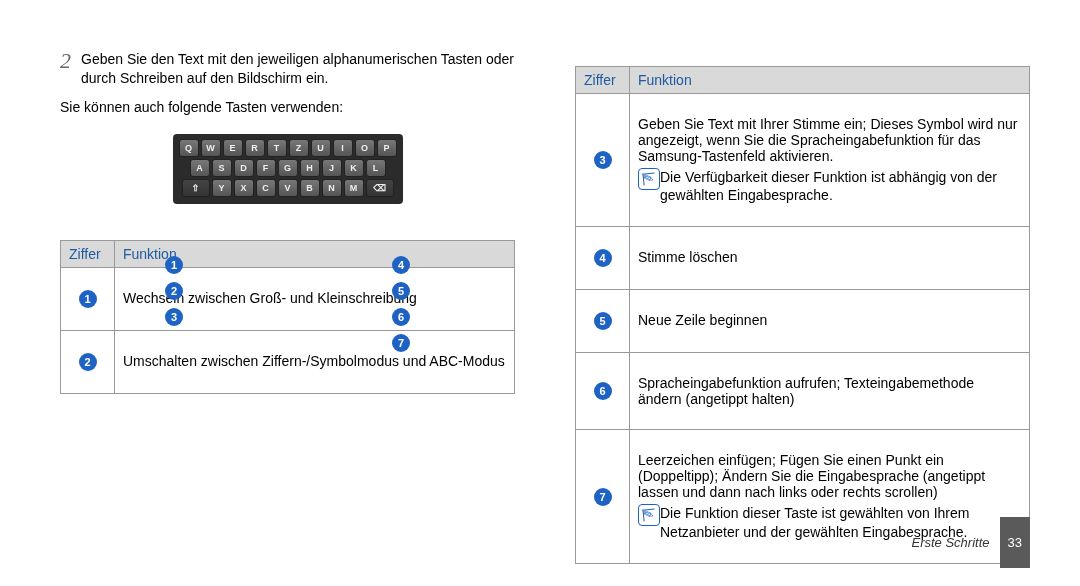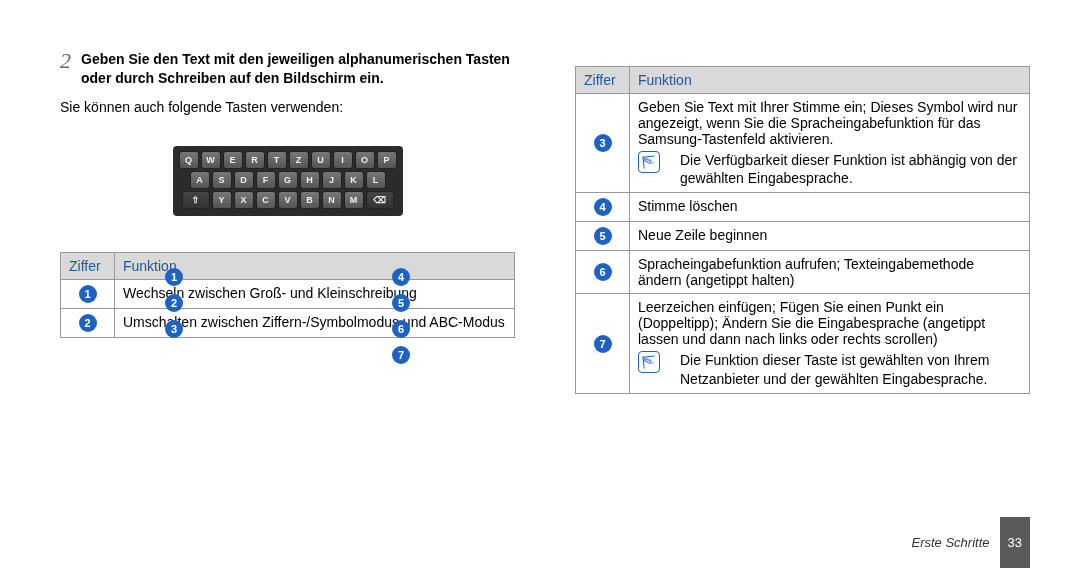--- a/index.html
+++ b/index.html
@@ -30,25 +30,24 @@
   .step-num {
     font-family: Georgia, serif;
     font-style: italic;
     font-size: 22px;
     color: #666;
     line-height: 1;
     flex-shrink: 0;
   }
   .step-text {
     line-height: 1.35;
-    font-weight: bold;
   }
   .body-text {
     line-height: 1.35;
-    margin-bottom: 19px;
+    margin-bottom: 7px;
   }
   .kb-wrap {
     display: flex;
     justify-content: center;
     margin: 10px 0 20px 0;
     position: relative;
   }
   .keyboard {
     width: 230px;
     background: #2b2b2b;
@@ -115,21 +114,21 @@
   }
   table.func th {
     background: #d9d9d9;
     font-weight: normal;
     text-align: left;
     padding: 5px 8px;
     border: 1px solid #999;
     color: #1e5aa0;
   }
   table.func td {
-    padding: 5px 8px;
+    padding: 22px 8px;
     border-left: 1px solid #999;
     border-right: 1px solid #999;
     border-bottom: 1px solid #999;
     vertical-align: top;
   }
   table.func td.num-cell {
     text-align: center;
     width: 54px;
     vertical-align: middle;
   }
@@ -141,21 +140,21 @@
     color: #fff;
     border-radius: 50%;
     align-items: center;
     justify-content: center;
     font-size: 11px;
     font-weight: bold;
   }
   .note-row {
     display: flex;
     align-items: flex-start;
-    gap: 20px;
+    gap: 0;
     margin-top: 4px;
   }
   .note-icon {
     width: 22px;
     height: 22px;
     border: 1.5px solid #1e63c4;
     border-radius: 4px;
     flex-shrink: 0;
     position: relative;
   }

